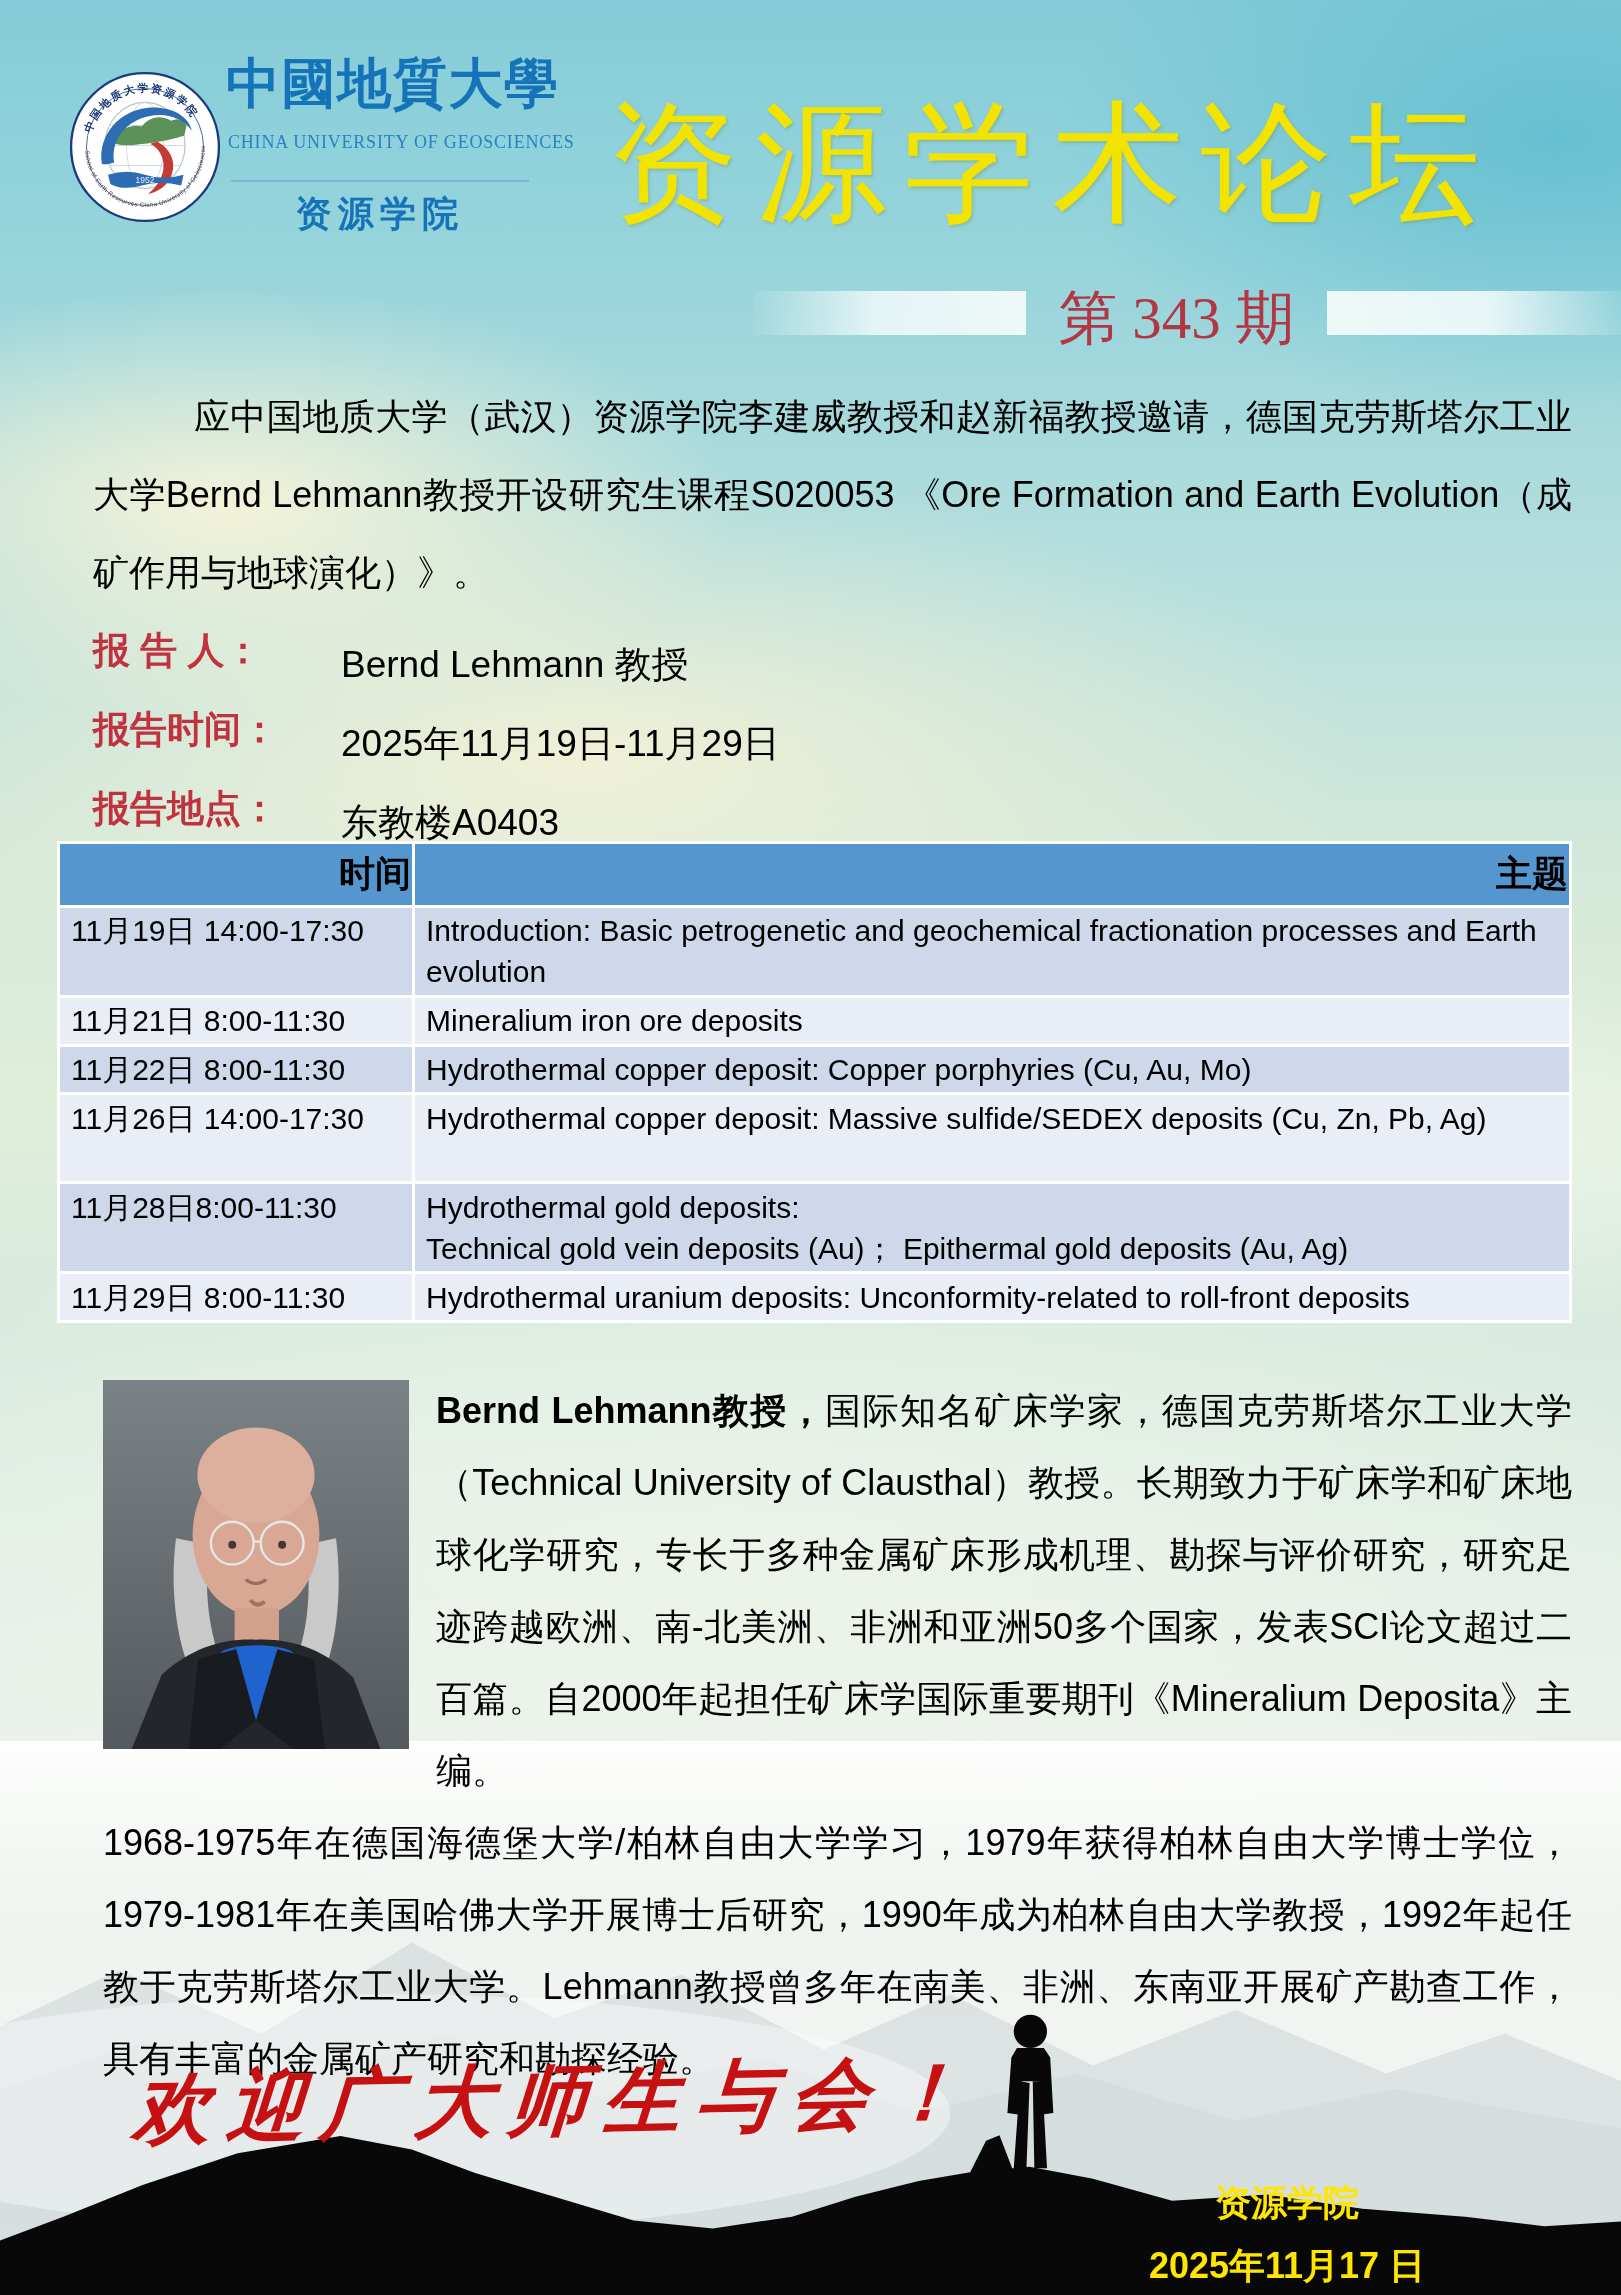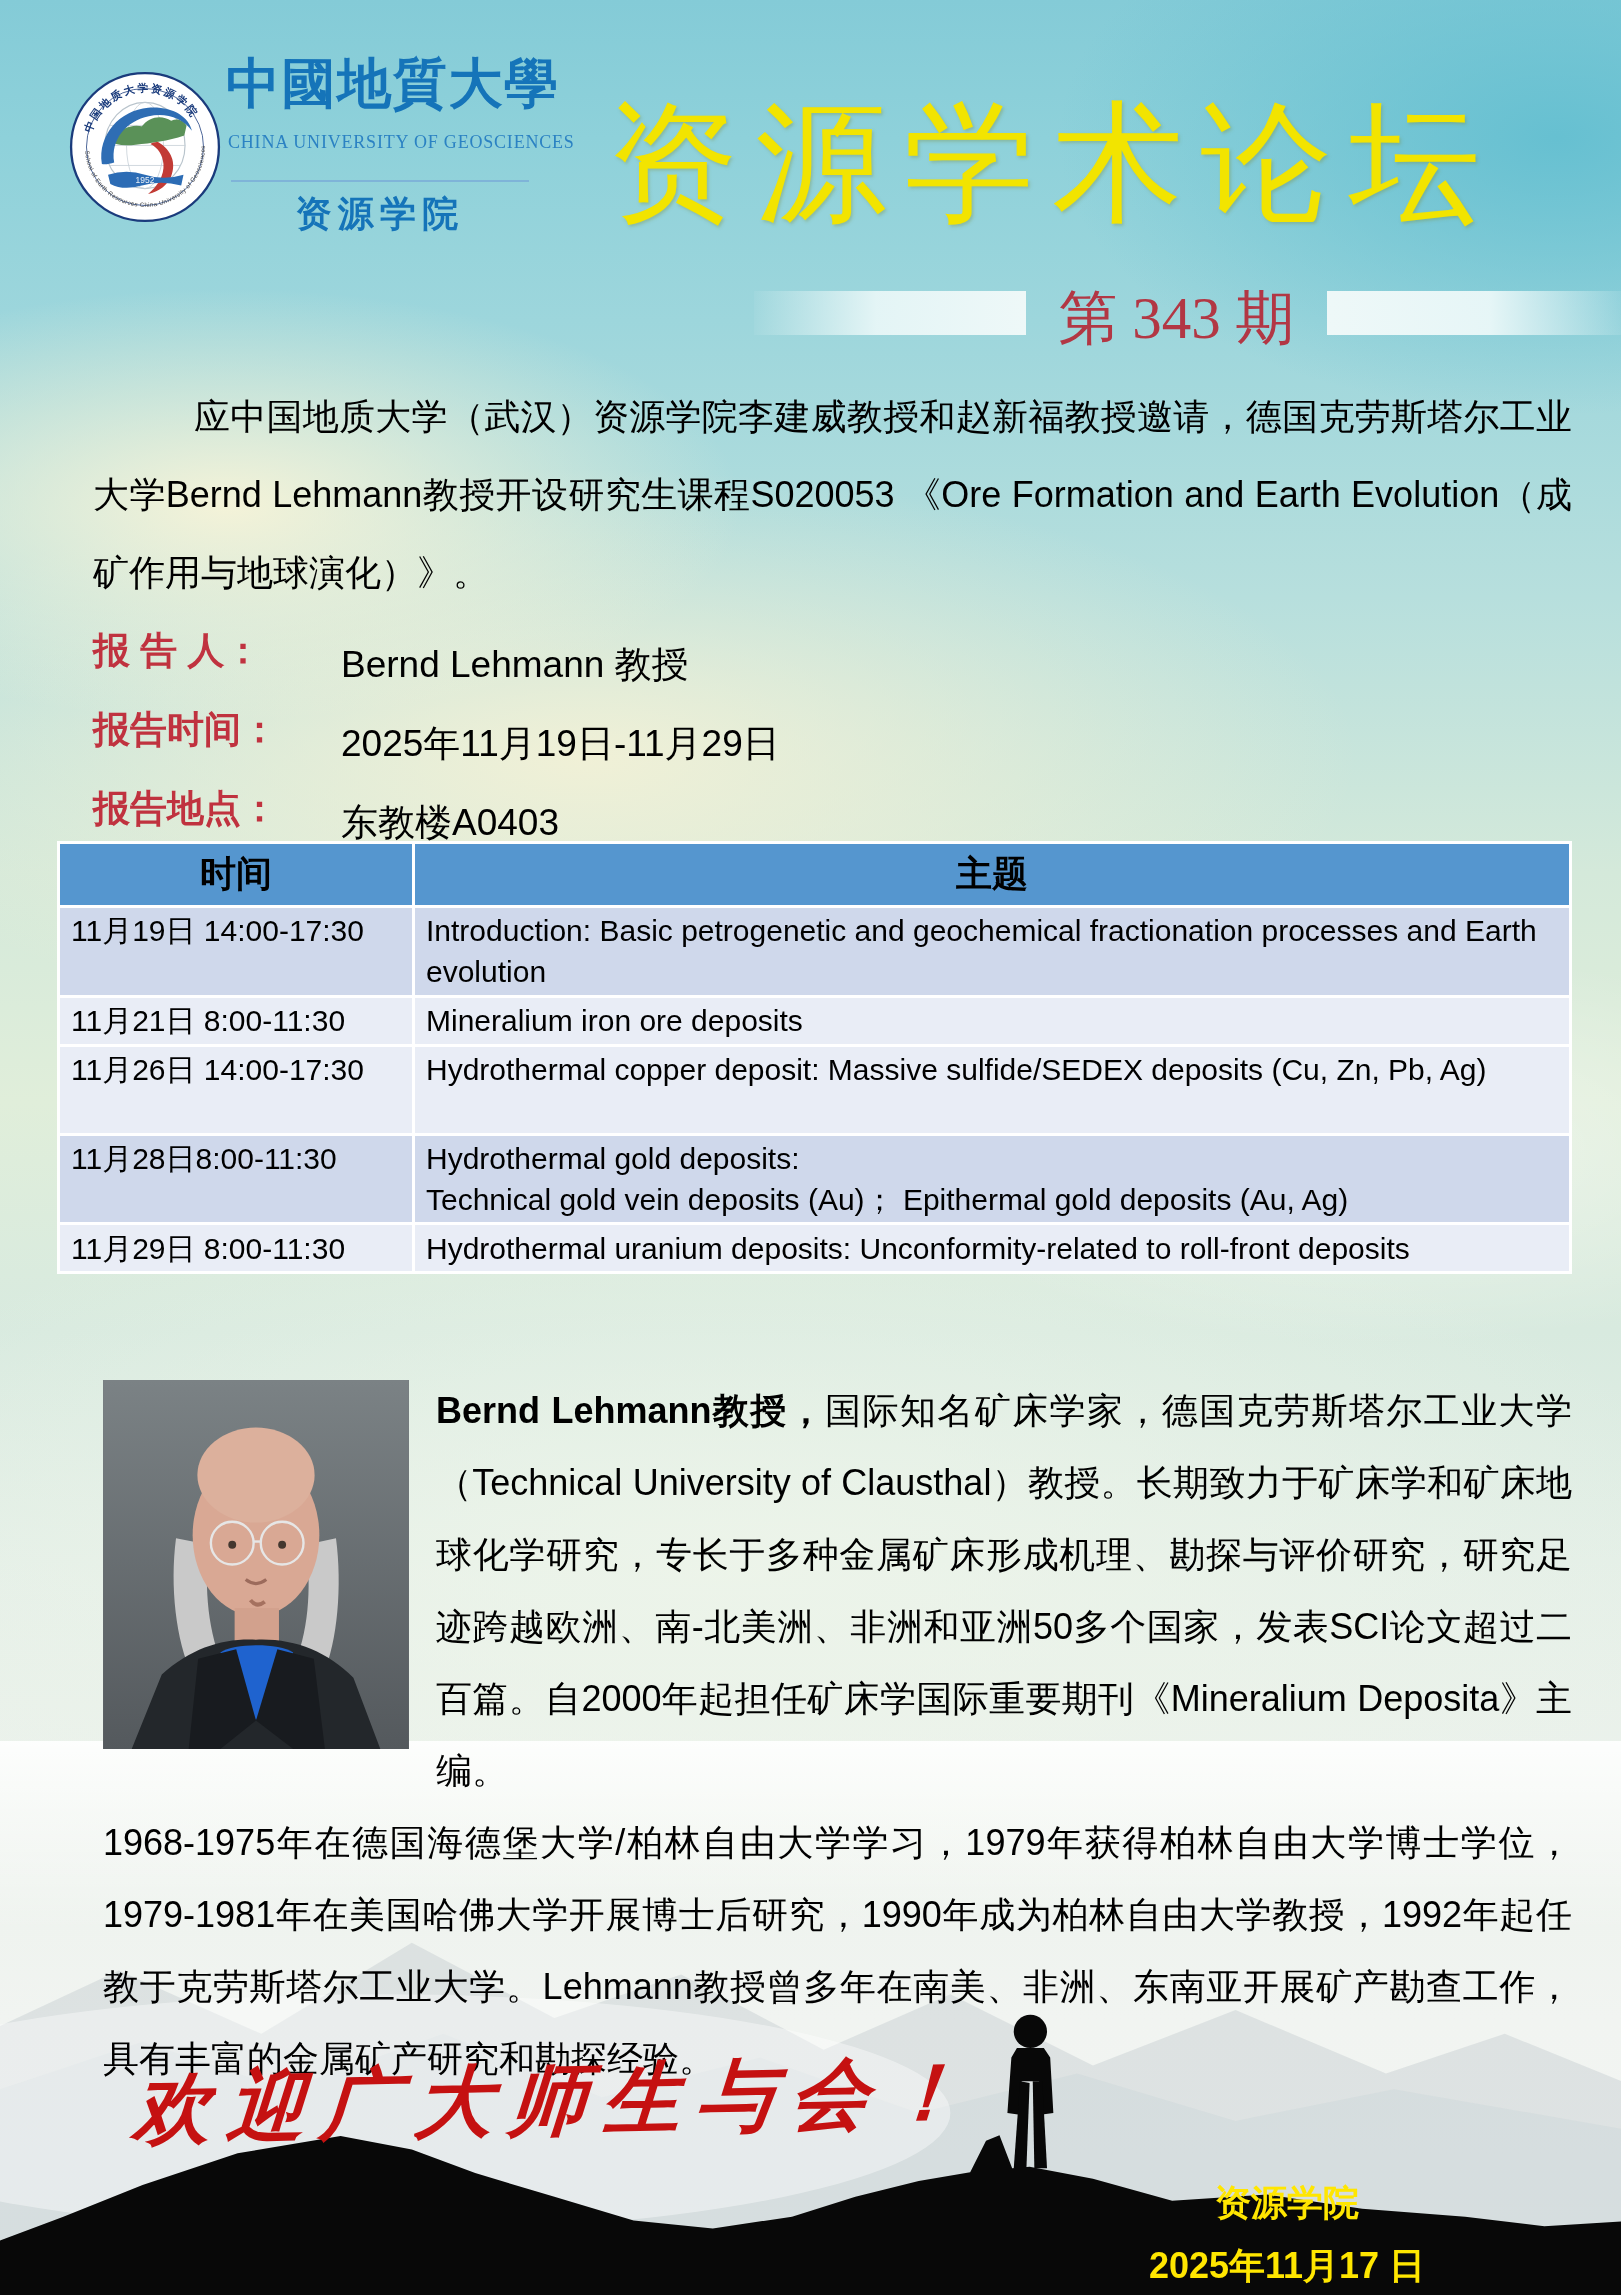--- a/index.html
+++ b/index.html
@@ -35,21 +35,21 @@
   .intro{position:absolute;left:93px;top:378px;width:1479px;font-size:36px;line-height:78px;
     text-align:justify;text-indent:101px;}
   
   .info{position:absolute;left:93px;top:611px;width:1346px;}
   .info-row{display:flex;align-items:center;height:79px;font-size:37px;}
   .info-label{width:248px;color:#c0323f;font-weight:700;flex:none;}
   .info-value{color:#000;margin-top:28px;}
   
   .schedule{position:absolute;left:57px;top:841px;width:1515px;border-collapse:collapse;table-layout:fixed;}
   .schedule th{background:#5596cf;color:#000;font-family:"Liberation Serif",serif;font-weight:700;
-    font-size:36px;height:59px;border:3.2px solid #fff;text-align:center;}
+    font-size:36px;height:59px;border:3.2px solid #fff;text-align:right;}
   .schedule col.c-time{width:355px;}
   .schedule td{border:3.2px solid #fff;font-size:30px;line-height:41px;vertical-align:top;
     padding:2.4px 8px 2.4px 11px;}
   .schedule tr.dark td{background:#cfd8eb;}
   .schedule tr.light td{background:#e9edf6;}
   .schedule td.topic{white-space:pre-line;}
   .schedule tr.h2{height:89px;} .schedule tr.h1{height:41px;}
   
   .bio{position:absolute;left:103px;top:1375px;width:1469px;font-size:36px;line-height:72px;text-align:justify;}
   .bio-photo{float:left;width:306px;height:369px;margin:4.8px 27px 6.3px 0;background:#6e7578;}
@@ -158,20 +158,24 @@
       </tr>
     </thead>
     <tbody>
       <tr class="dark h2">
         <td class="time">11月19日 14:00-17:30</td>
         <td class="topic">Introduction: Basic petrogenetic and geochemical fractionation processes and Earth evolution</td>
       </tr>
       <tr class="light h1">
         <td class="time">11月21日 8:00-11:30</td>
         <td class="topic">Mineralium iron ore deposits</td>
+      </tr>
+      <tr class="dark h1">
+        <td class="time">11月22日 8:00-11:30</td>
+        <td class="topic">Hydrothermal copper deposit: Copper porphyries (Cu, Au, Mo)</td>
       </tr>
       <tr class="light h2">
         <td class="time">11月26日 14:00-17:30</td>
         <td class="topic">Hydrothermal copper deposit: Massive sulfide/SEDEX deposits (Cu, Zn, Pb, Ag)</td>
       </tr>
       <tr class="dark h2">
         <td class="time">11月28日8:00-11:30</td>
         <td class="topic">Hydrothermal gold deposits:
 Technical gold vein deposits (Au)； Epithermal gold deposits (Au, Ag)</td>
       </tr>

